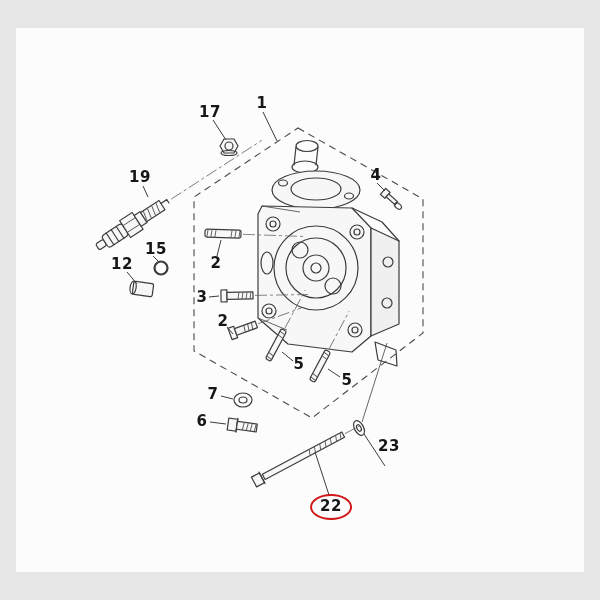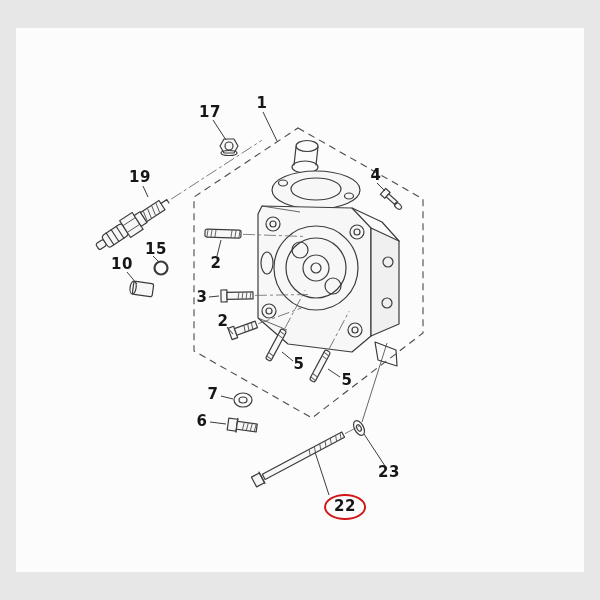--- a/index.html
+++ b/index.html
@@ -198,23 +198,23 @@
       <line class="lead" x1="329" y1="495" x2="315" y2="452"></line>
     </g>
   </svg>
 
   <div class="label" style="left:210px; top:112px">17</div>
   <div class="label" style="left:262px; top:103px">1</div>
   <div class="label" style="left:140px; top:177px">19</div>
   <div class="label" style="left:376px; top:175px">4</div>
   <div class="label" style="left:216px; top:263px">2</div>
   <div class="label" style="left:156px; top:249px">15</div>
-  <div class="label" style="left:122px; top:264px">10</div>
+  <div class="label" style="left:122px; top:264px">12</div>
   <div class="label" style="left:202px; top:297px">3</div>
   <div class="label" style="left:223px; top:321px">2</div>
   <div class="label" style="left:299px; top:364px">5</div>
   <div class="label" style="left:347px; top:380px">5</div>
   <div class="label" style="left:213px; top:394px">7</div>
   <div class="label" style="left:202px; top:421px">6</div>
-  <div class="label" style="left:389px; top:472px">23</div>
-  <div class="label selected" style="left:345px; top:507px">22</div>
+  <div class="label" style="left:389px; top:446px">23</div>
+  <div class="label selected" style="left:331px; top:507px">22</div>
 
 </div>
 
 </body></html>

